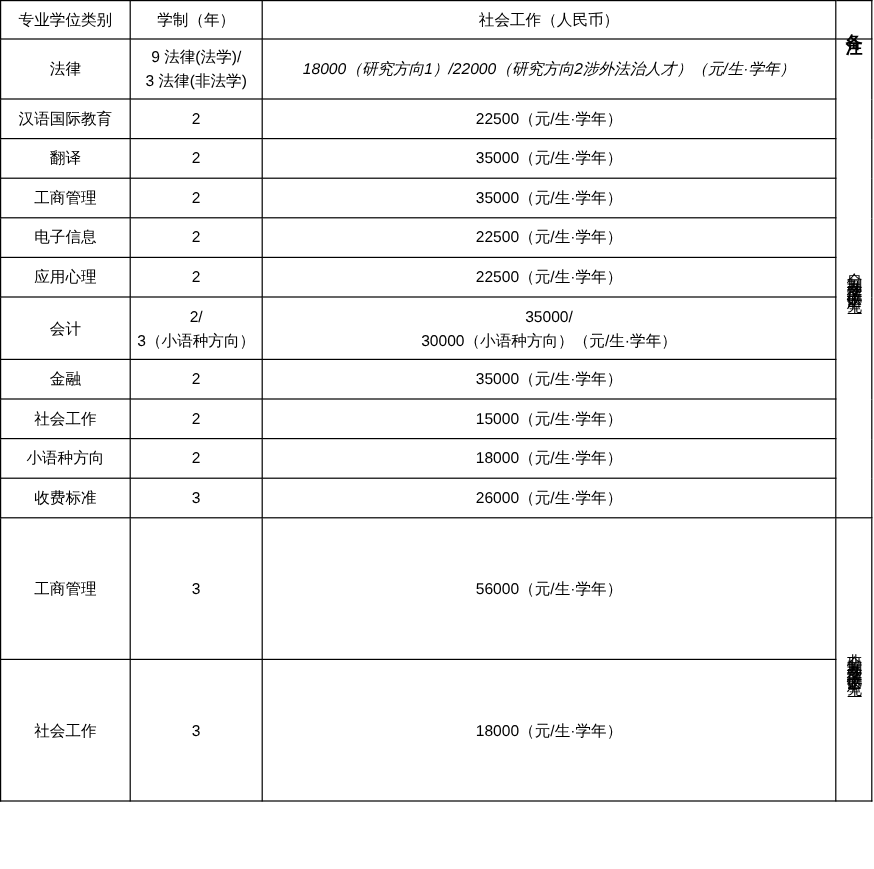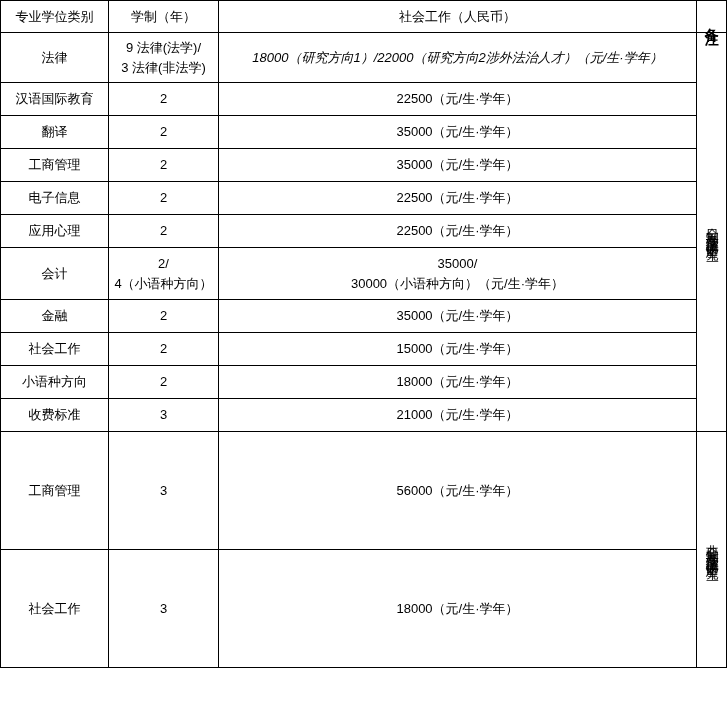--- a/index.html
+++ b/index.html
@@ -137,21 +137,21 @@
       <tr class="row-std">
         <td>应用心理</td>
         <td>2</td>
         <td>22500（元/生·学年）</td>
       </tr>
 
       <tr class="row-acct">
         <td>会计</td>
         <td>
           <span class="two-line">2/</span>
-          <span class="two-line">4（小语种方向）</span>
+          <span class="two-line">3（小语种方向）</span>
         </td>
         <td>
           <span class="two-line">35000/</span>
           <span class="two-line">30000（小语种方向）（元/生·学年）</span>
         </td>
       </tr>
 
       <tr class="row-std">
         <td>金融</td>
         <td>2</td>
@@ -166,21 +166,21 @@
 
       <tr class="row-std">
         <td>小语种方向</td>
         <td>2</td>
         <td>18000（元/生·学年）</td>
       </tr>
 
       <tr class="row-std">
         <td>收费标准</td>
         <td>3</td>
-        <td>21000（元/生·学年）</td>
+        <td>26000（元/生·学年）</td>
       </tr>
 
       <tr class="row-big">
         <td>工商管理</td>
         <td>3</td>
         <td>56000（元/生·学年）</td>
         <td class="note-cell" rowspan="2">
           <span class="vert-text">非全日制专业学位硕士研究生</span>
         </td>
       </tr>

